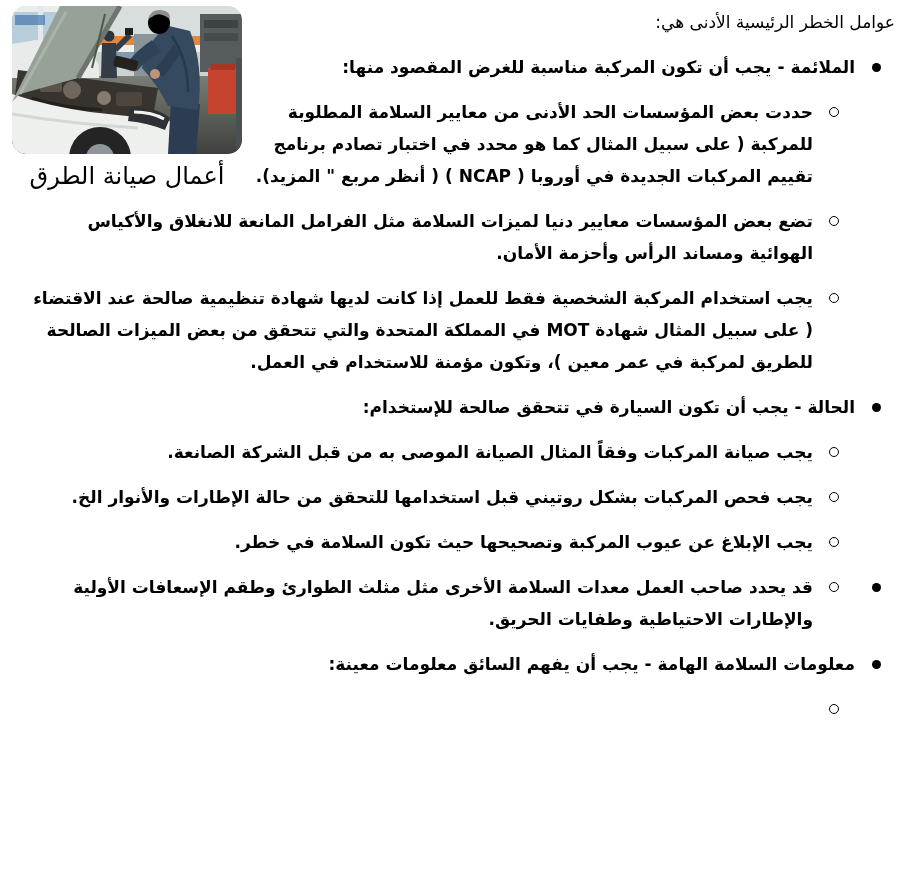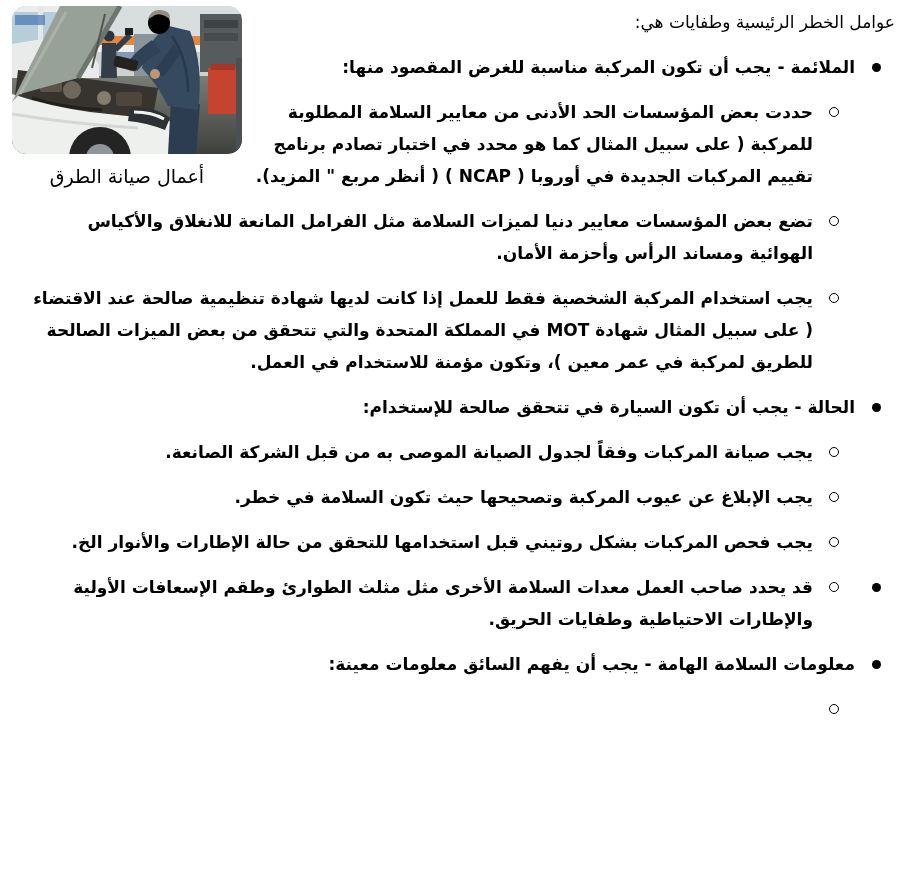--- a/index.html
+++ b/index.html
@@ -25,21 +25,21 @@
     text-align: center;
   }
   .figure svg {
     display: block;
     width: 230px;
     height: 148px;
     border-radius: 14px;
   }
   .figure figcaption {
     margin-top: 9px;
-    font-size: 19px;
+    font-size: 24px;
     line-height: 26px;
     color: #000;
   }
   
   .heading { margin: 0 0 13px 0; }
   ul { list-style: none; margin: 0; padding: 0; font-weight: bold; }
   .li1 { position: relative; padding-right: 40px; margin-bottom: 13px; }
   .li2 { position: relative; padding-right: 42px; margin-bottom: 13px; }
   .l2 { margin-top: 13px; }
   .l2 .li2:last-child { margin-bottom: 13px; }
@@ -138,21 +138,21 @@
         <circle cx="120" cy="60" r="5.5" fill="#c09576"></circle>
         <circle cx="143" cy="68" r="5" fill="#c09576"></circle>
         <rect x="102" y="52" width="24" height="11" rx="3" fill="#23221f" transform="rotate(14 114 57)"></rect>
 
         <rect x="224" y="52" width="6" height="96" fill="#4b5053"></rect>
       </g>
     </svg>
     <figcaption>أعمال صيانة الطرق</figcaption>
   </figure>
 
-  <p class="heading">عوامل الخطر الرئيسية وطفايات هي:</p>
+  <p class="heading">عوامل الخطر الرئيسية الأدنى هي:</p>
 
   <ul class="l1">
 
     <li class="li1">
       <span class="m1"></span>
       <span>الملائمة - يجب أن تكون المركبة مناسبة للغرض المقصود منها:</span>
       <ul class="l2">
         <li class="li2">
           <span class="m2"></span>
           <span>حددت بعض المؤسسات الحد الأدنى من معايير السلامة المطلوبة للمركبة ( على سبيل المثال كما هو محدد في اختبار تصادم برنامج تقييم المركبات الجديدة في أوروبا ( NCAP ) ( أنظر مربع " المزيد).</span>
@@ -167,29 +167,29 @@
         </li>
       </ul>
     </li>
 
     <li class="li1">
       <span class="m1"></span>
       <span>الحالة - يجب أن تكون السيارة في تتحقق صالحة للإستخدام:</span>
       <ul class="l2">
         <li class="li2">
           <span class="m2"></span>
-          <span>يجب صيانة المركبات وفقاً لجدول الصيانة الموصى به من قبل الشركة الصانعة.</span>
+          <span>يجب صيانة المركبات وفقاً المثال الصيانة الموصى به من قبل الشركة الصانعة.</span>
+        </li>
+        <li class="li2">
+          <span class="m2"></span>
+          <span>يجب فحص المركبات بشكل روتيني قبل استخدامها للتحقق من حالة الإطارات والأنوار الخ.</span>
         </li>
         <li class="li2">
           <span class="m2"></span>
           <span>يجب الإبلاغ عن عيوب المركبة وتصحيحها حيث تكون السلامة في خطر.</span>
-        </li>
-        <li class="li2">
-          <span class="m2"></span>
-          <span>يجب فحص المركبات بشكل روتيني قبل استخدامها للتحقق من حالة الإطارات والأنوار الخ.</span>
         </li>
       </ul>
     </li>
 
     <li class="li1">
       <span class="m1"></span>
       <ul class="l2">
         <li class="li2">
           <span class="m2"></span>
           <span>قد يحدد صاحب العمل معدات السلامة الأخرى مثل مثلث الطوارئ وطقم الإسعافات الأولية والإطارات الاحتياطية وطفايات الحريق.</span>

